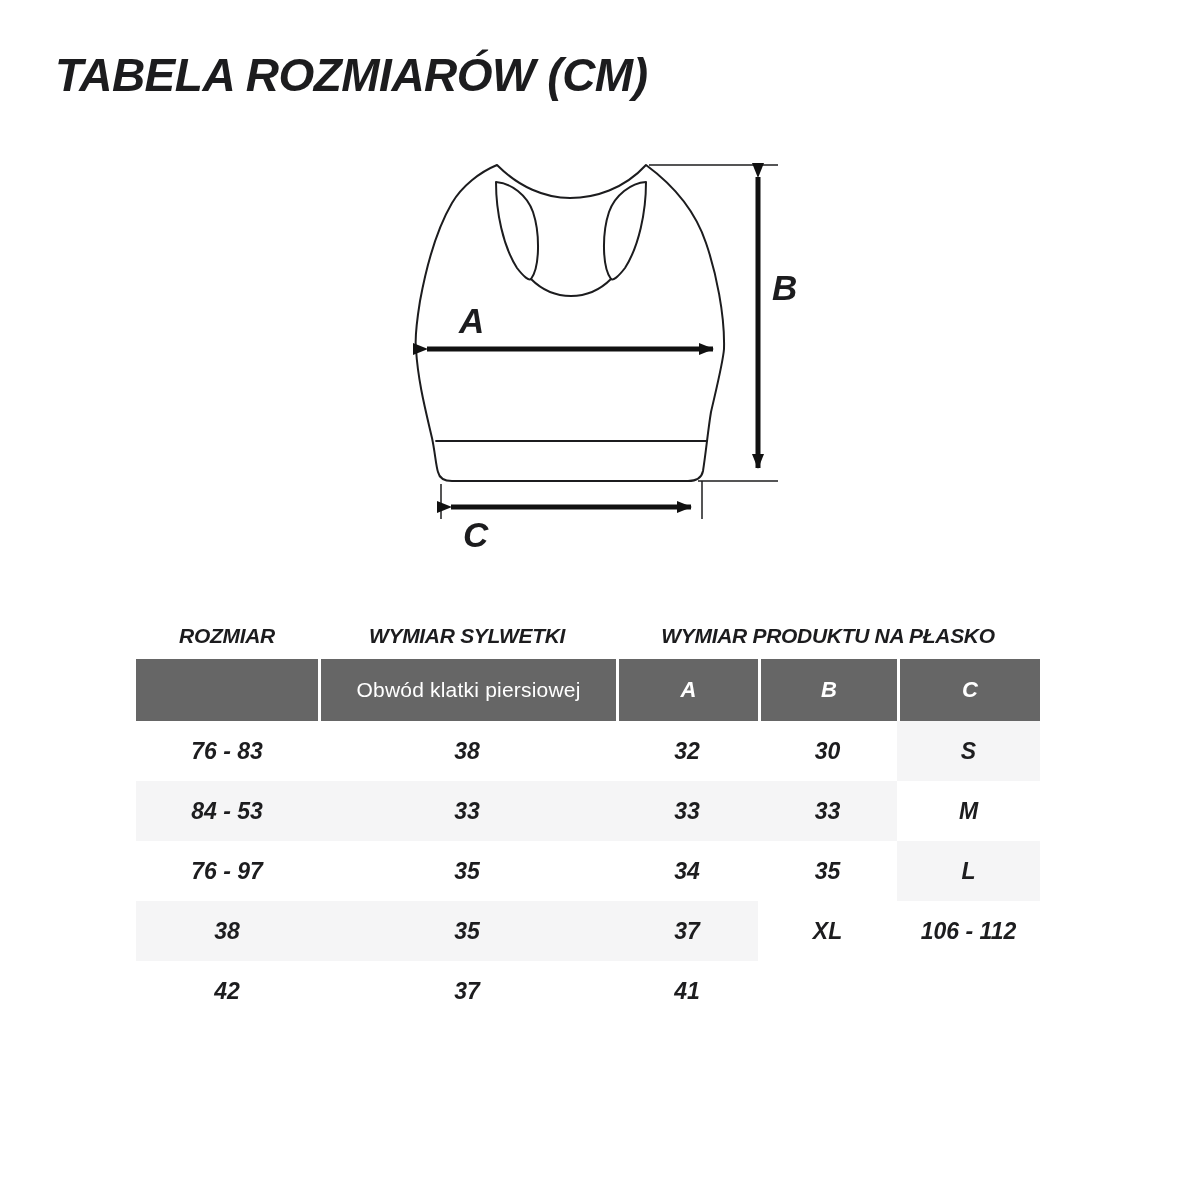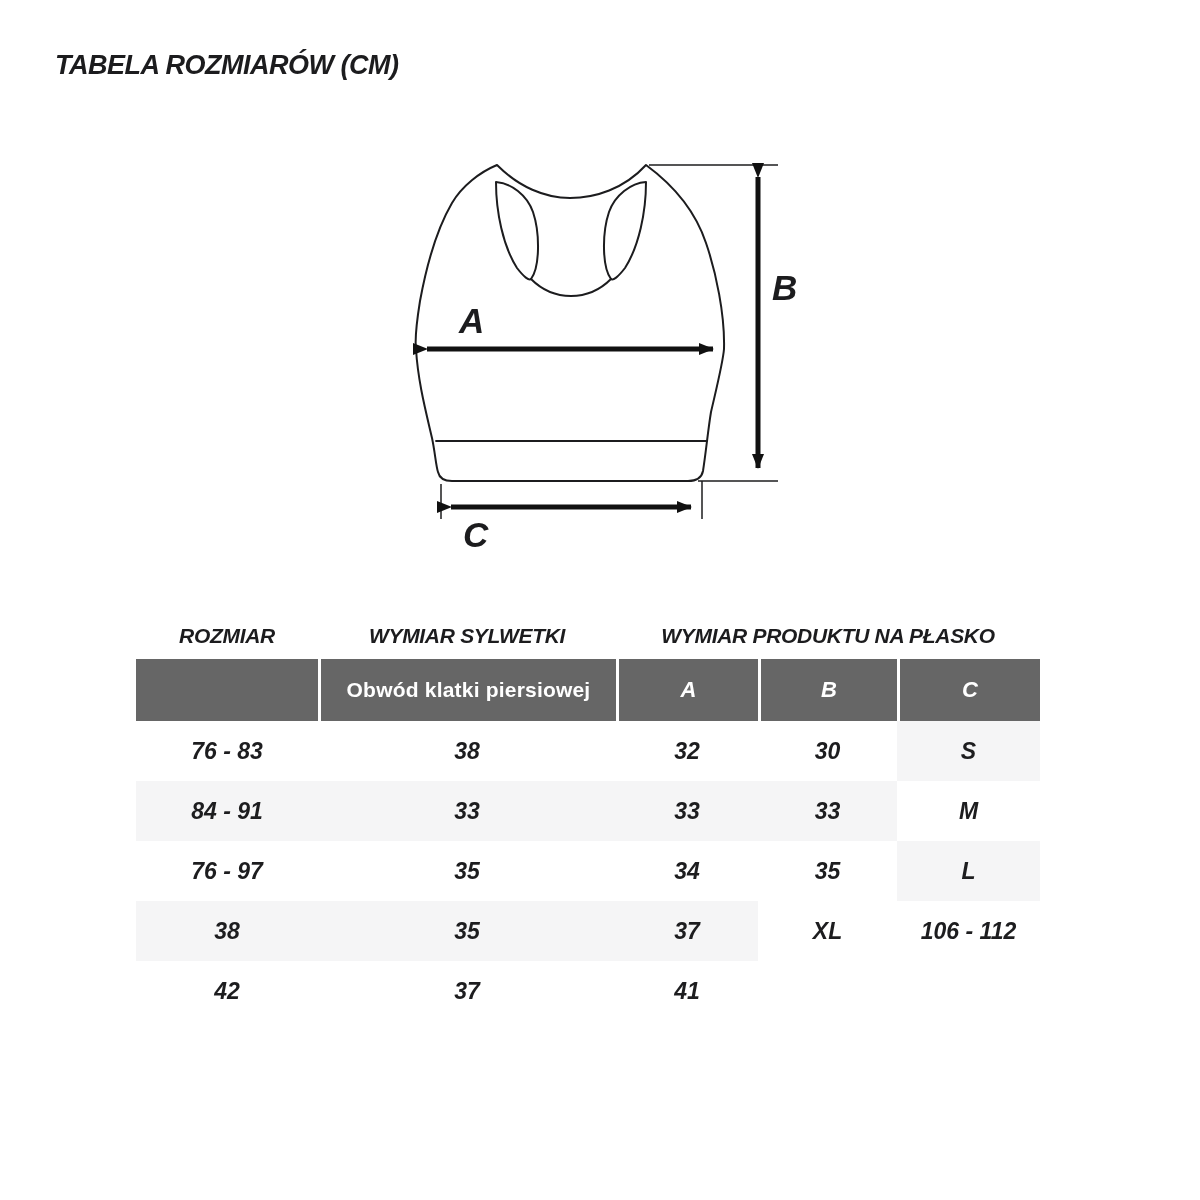--- a/index.html
+++ b/index.html
@@ -12,21 +12,21 @@
     position: relative;
     width: 1200px;
     height: 1200px;
     background: #ffffff;
     overflow: hidden;
   }
   .title {
     position: absolute;
     left: 55px;
     top: 52px;
-    font-size: 27px;
+    font-size: 46px;
     line-height: 1;
     font-weight: 700;
     font-style: italic;
     letter-spacing: -0.5px;
     color: #1c1c1e;
     white-space: nowrap;
   }
   .diagram {
     position: absolute;
     left: 380px;
@@ -64,21 +64,21 @@
     justify-content: center;
   }
   .hcell {
     height: 62px;
     background: #666666;
     color: #ffffff;
   }
   .hcell.sep { border-left: 3px solid #ffffff; }
   .hcell.obwod {
     font-size: 21px;
-    font-weight: 700;
+    font-weight: 400;
     letter-spacing: 0.2px;
   }
   .hcell.abc {
     font-size: 22px;
     font-weight: 700;
     font-style: italic;
   }
   .cell {
     height: 60px;
     font-size: 23px;
@@ -164,21 +164,21 @@
         <div class="hcell"></div>
         <div class="hcell obwod sep">Obwód klatki piersiowej</div>
         <div class="hcell abc sep">A</div>
         <div class="hcell abc sep">B</div>
         <div class="hcell abc sep">C</div>
         <div class="cell num">76 - 83</div>
         <div class="cell num">38</div>
         <div class="cell num">32</div>
         <div class="cell num">30</div>
         <div class="cell size stripe">S</div>
-        <div class="cell num stripe">84 - 91</div>
+        <div class="cell num stripe">84 - 53</div>
         <div class="cell num stripe">33</div>
         <div class="cell num stripe">33</div>
         <div class="cell num stripe">33</div>
         <div class="cell size">M</div>
         <div class="cell num">76 - 97</div>
         <div class="cell num">35</div>
         <div class="cell num">34</div>
         <div class="cell num">35</div>
         <div class="cell size stripe">L</div>
         <div class="cell num stripe">38</div>

